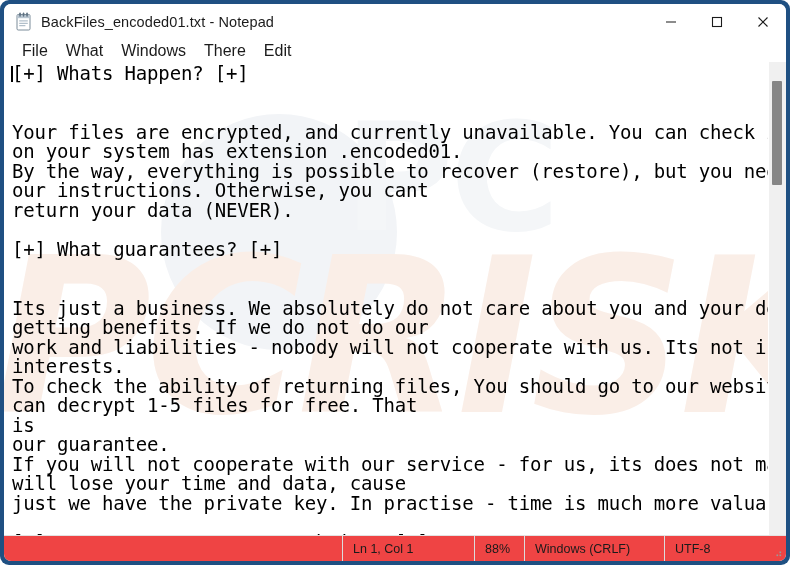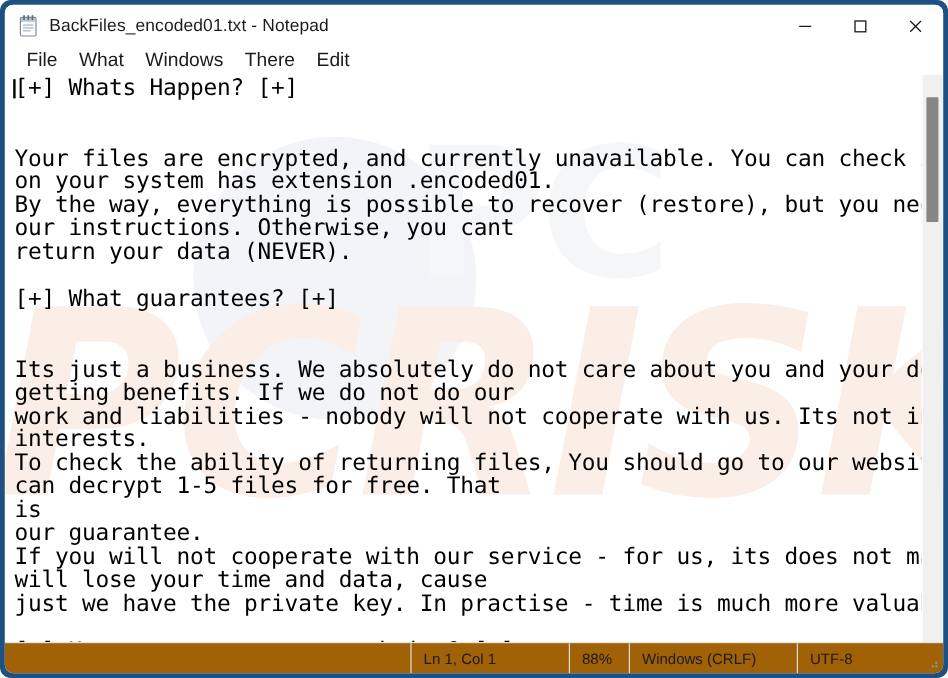--- a/index.html
+++ b/index.html
@@ -156,21 +156,21 @@
     top: 19px;
     height: 100px;
     background: #868686;
     border-radius: 1px;
   }
 
   
   #statusbar {
     flex: 0 0 25px;
     height: 25px;
-    background: #a16207;
+    background: #ef4444;
     border-top: 1px solid #e2e2e2;
     display: flex;
     align-items: stretch;
     font-size: 12.5px;
     color: #1b1b1b;
     position: relative;
   }
   #status-spacer { flex: 1 1 auto; }
   .status-cell {
     display: flex;

